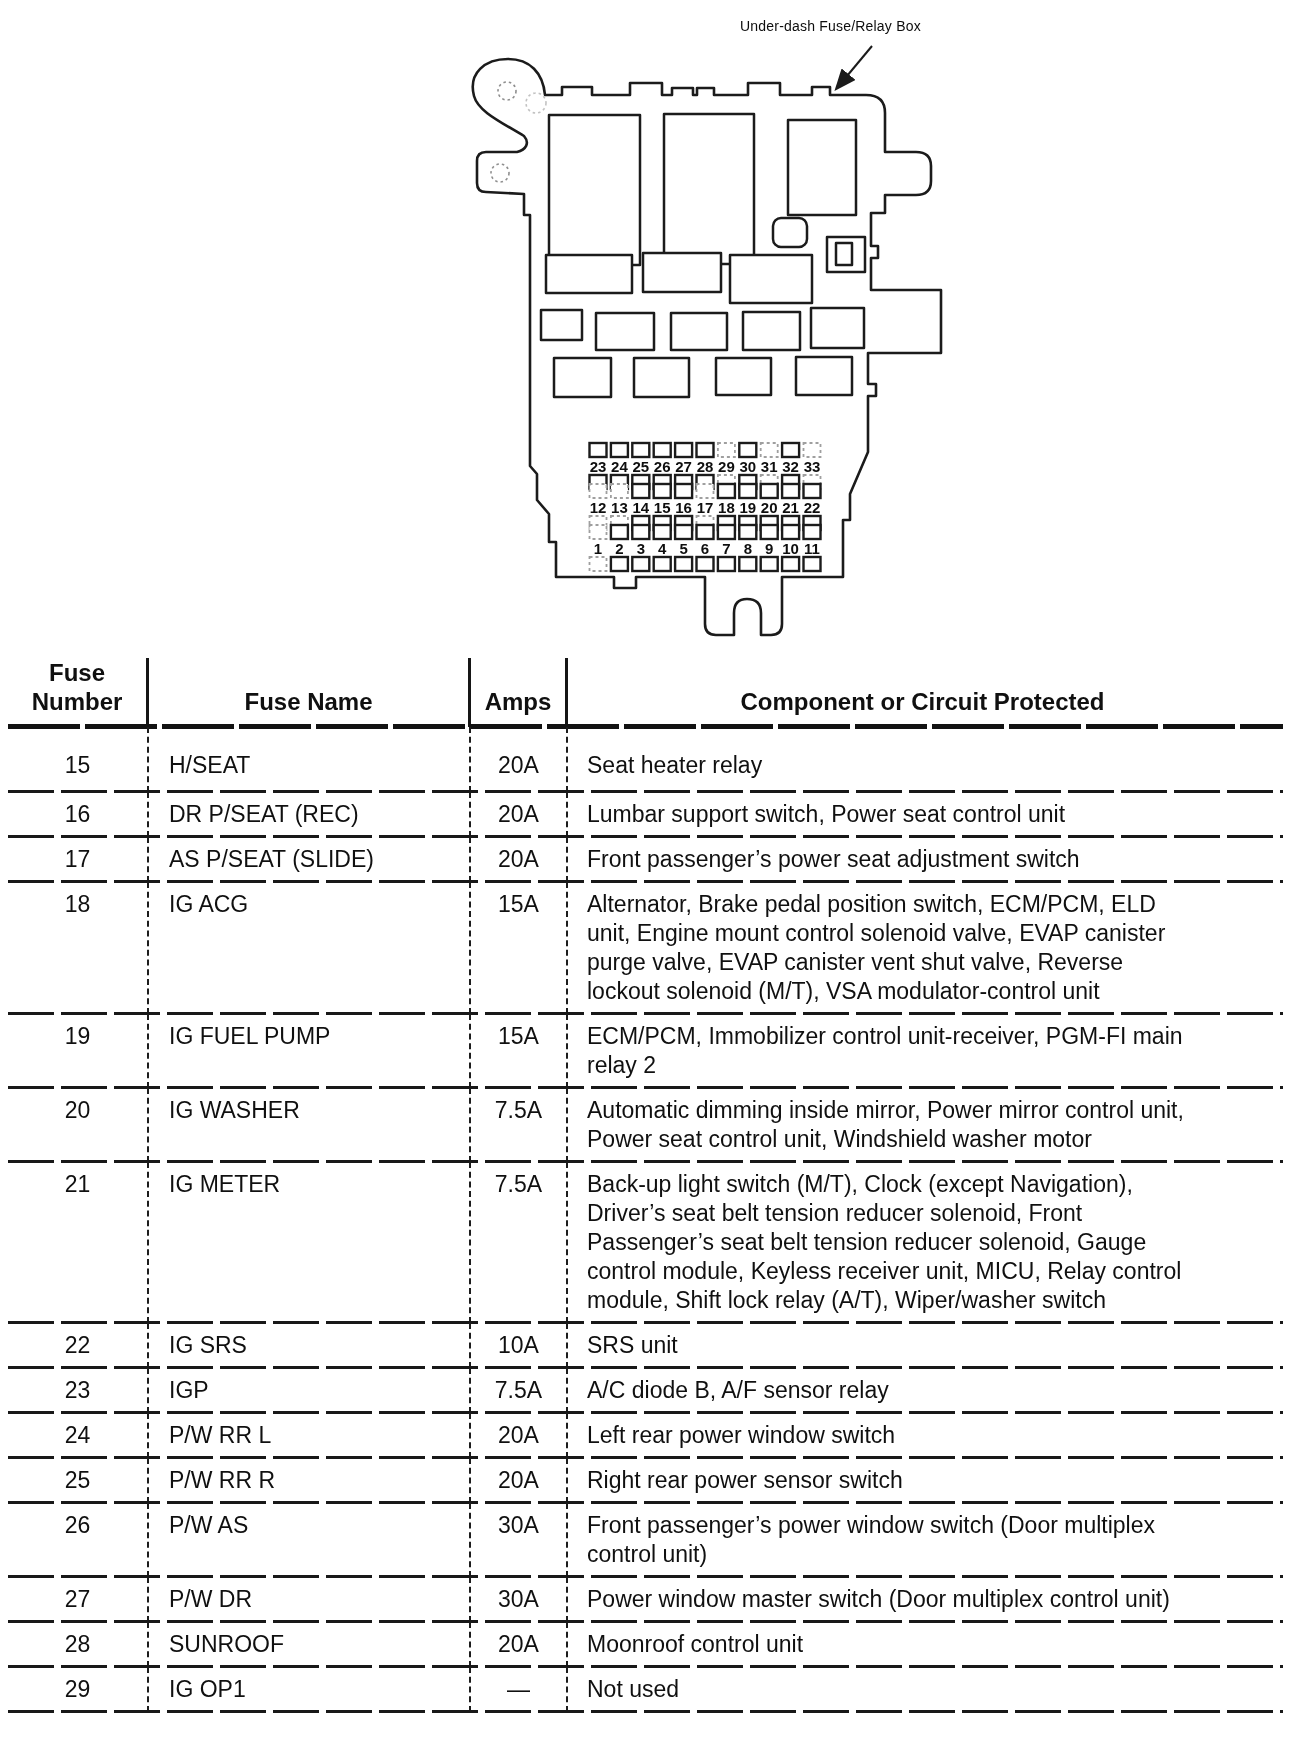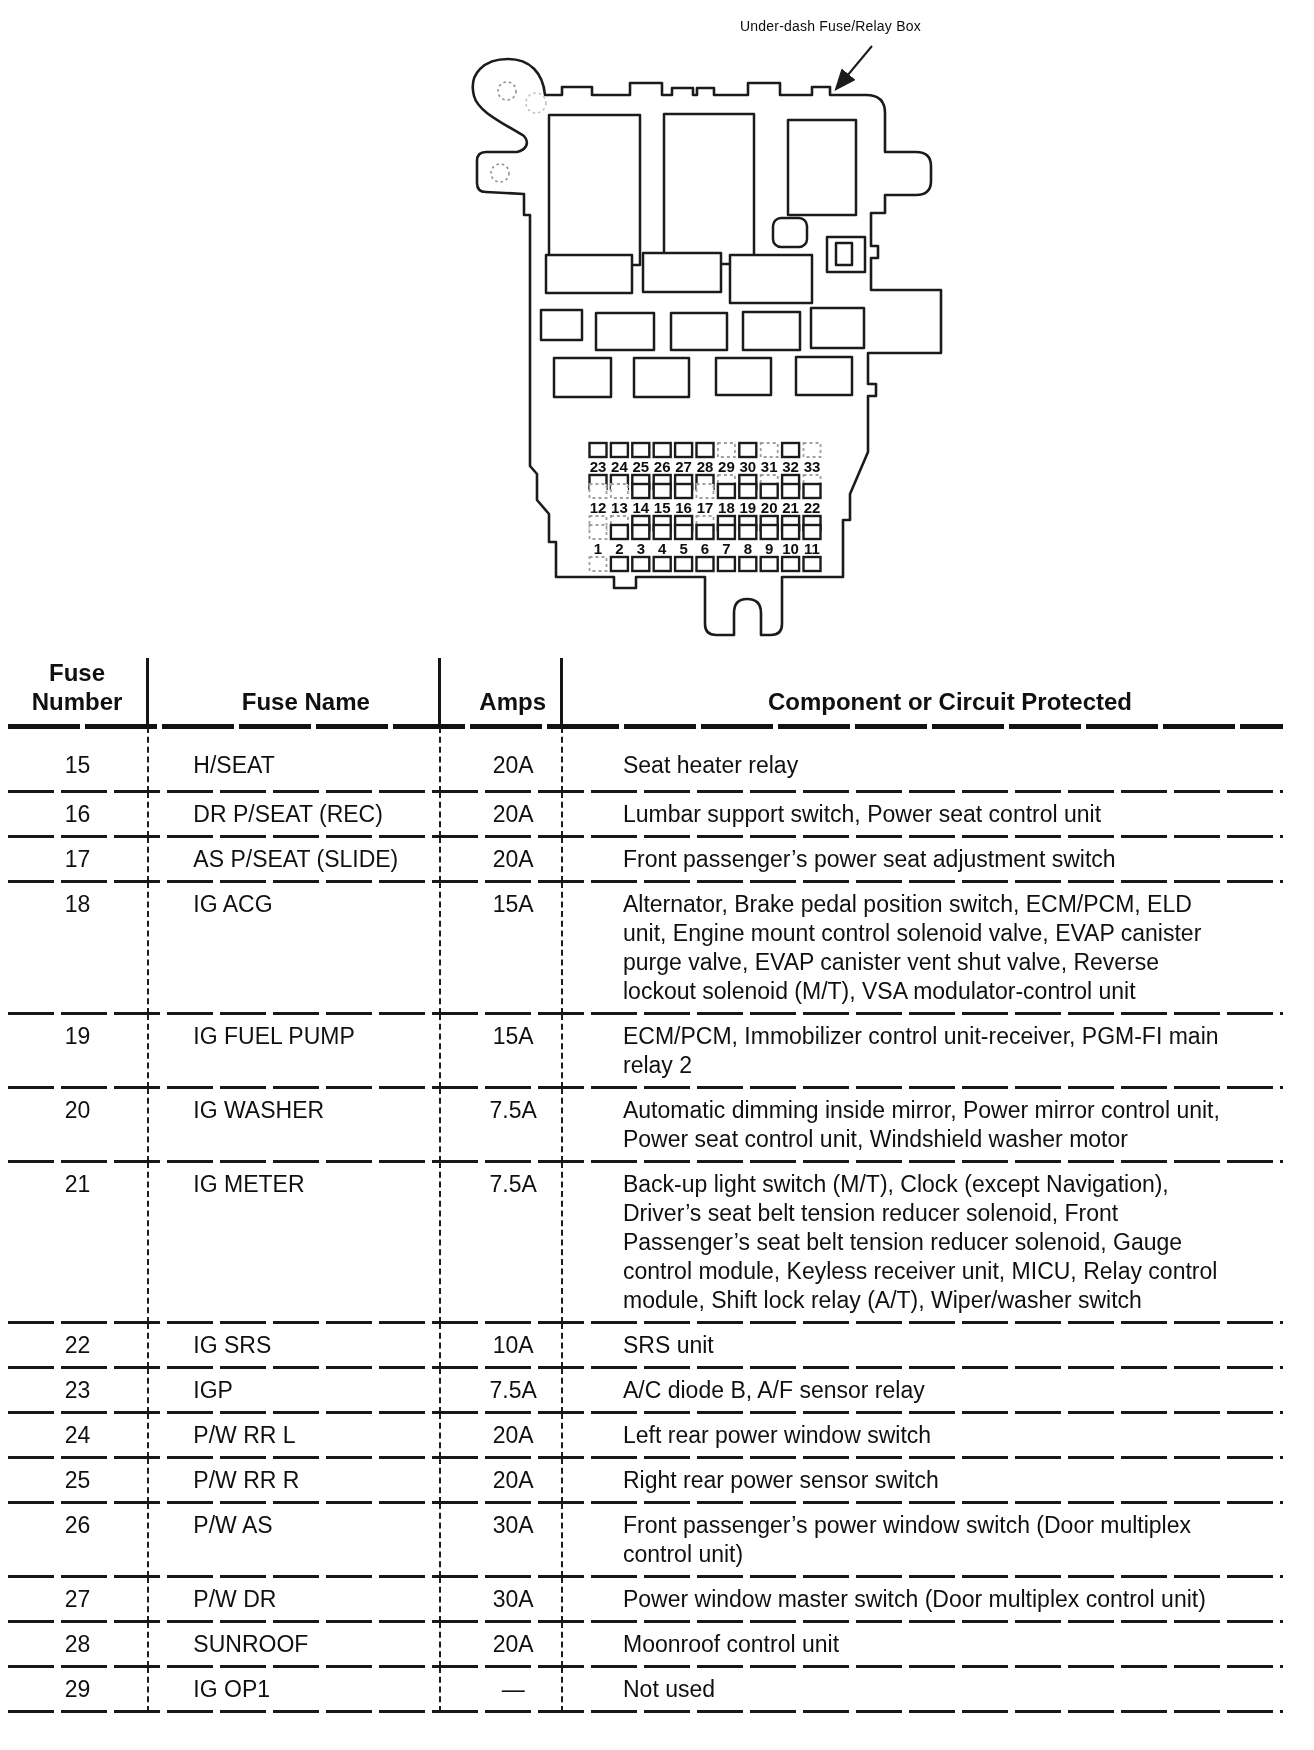--- a/index.html
+++ b/index.html
@@ -20,35 +20,35 @@
   .outline{fill:#ffffff;stroke:#1b1b1b;stroke-width:2.6;stroke-linejoin:round;}
   .part{fill:#ffffff;stroke:#1b1b1b;stroke-width:2.5;stroke-linejoin:round;}
   .screw{fill:none;stroke:#8f8f8f;stroke-width:1.6;stroke-dasharray:2.5 3;}
   .leader{stroke:#1b1b1b;stroke-width:2;}
   .slot{fill:#ffffff;stroke:#1b1b1b;stroke-width:2.4;}
   .slot.faint{stroke:#9f9f9f;stroke-dasharray:3 3;stroke-width:1.8;}
   .fnum{font:bold 15px "Liberation Sans", sans-serif;fill:#0e0e0e;}
 
   
   .ftable{position:absolute;left:8px;top:630px;width:1275px;}
-  .frow{display:flex;align-items:stretch;position:relative;justify-content:space-between;}
+  .frow{display:flex;align-items:stretch;position:relative;}
   .frow::after{
     content:"";position:absolute;left:0;right:0;bottom:-1px;height:3px;
     background:repeating-linear-gradient(90deg,#181818 0 46px,rgba(0,0,0,0) 46px 53px);
   }
   .fhead{height:97px;}
   .fhead::after{
     height:5px;bottom:-2px;
     background:repeating-linear-gradient(90deg,#121212 0 72px,rgba(0,0,0,0) 72px 77px);
   }
   .cell{box-sizing:border-box;font-size:23px;line-height:29px;}
   .c1{width:141px;text-align:center;border-right:2.5px dashed #1c1c1c;}
-  .c2{width:268px;padding-left:20px;border-right:2.5px dashed #1c1c1c;}
+  .c2{width:322px;padding-left:20px;border-right:2.5px dashed #1c1c1c;}
   .c3{width:97px;text-align:center;border-right:2.5px dashed #1c1c1c;}
-  .c4{width:696px;padding-left:36px;padding-right:6px;white-space:pre-line;}
+  .c4{width:696px;padding-left:19px;padding-right:6px;white-space:pre-line;}
   .frow.body .cell{padding-top:8px;padding-bottom:8px;}
   .frow.body.first .cell{padding-top:24px;padding-bottom:12px;}
   .fhead .cell{
     margin-top:28px;font-weight:bold;font-size:24px;line-height:29px;
     display:flex;flex-direction:column;justify-content:flex-end;
     text-align:center;padding-bottom:11px;
   }
   .fhead .c1{border-right:3px solid #161616;padding-left:14px;padding-right:14px;}
   .fhead .c2{border-right:3px solid #161616;padding-left:0;}
   .fhead .c3{border-right:3px solid #161616;}

